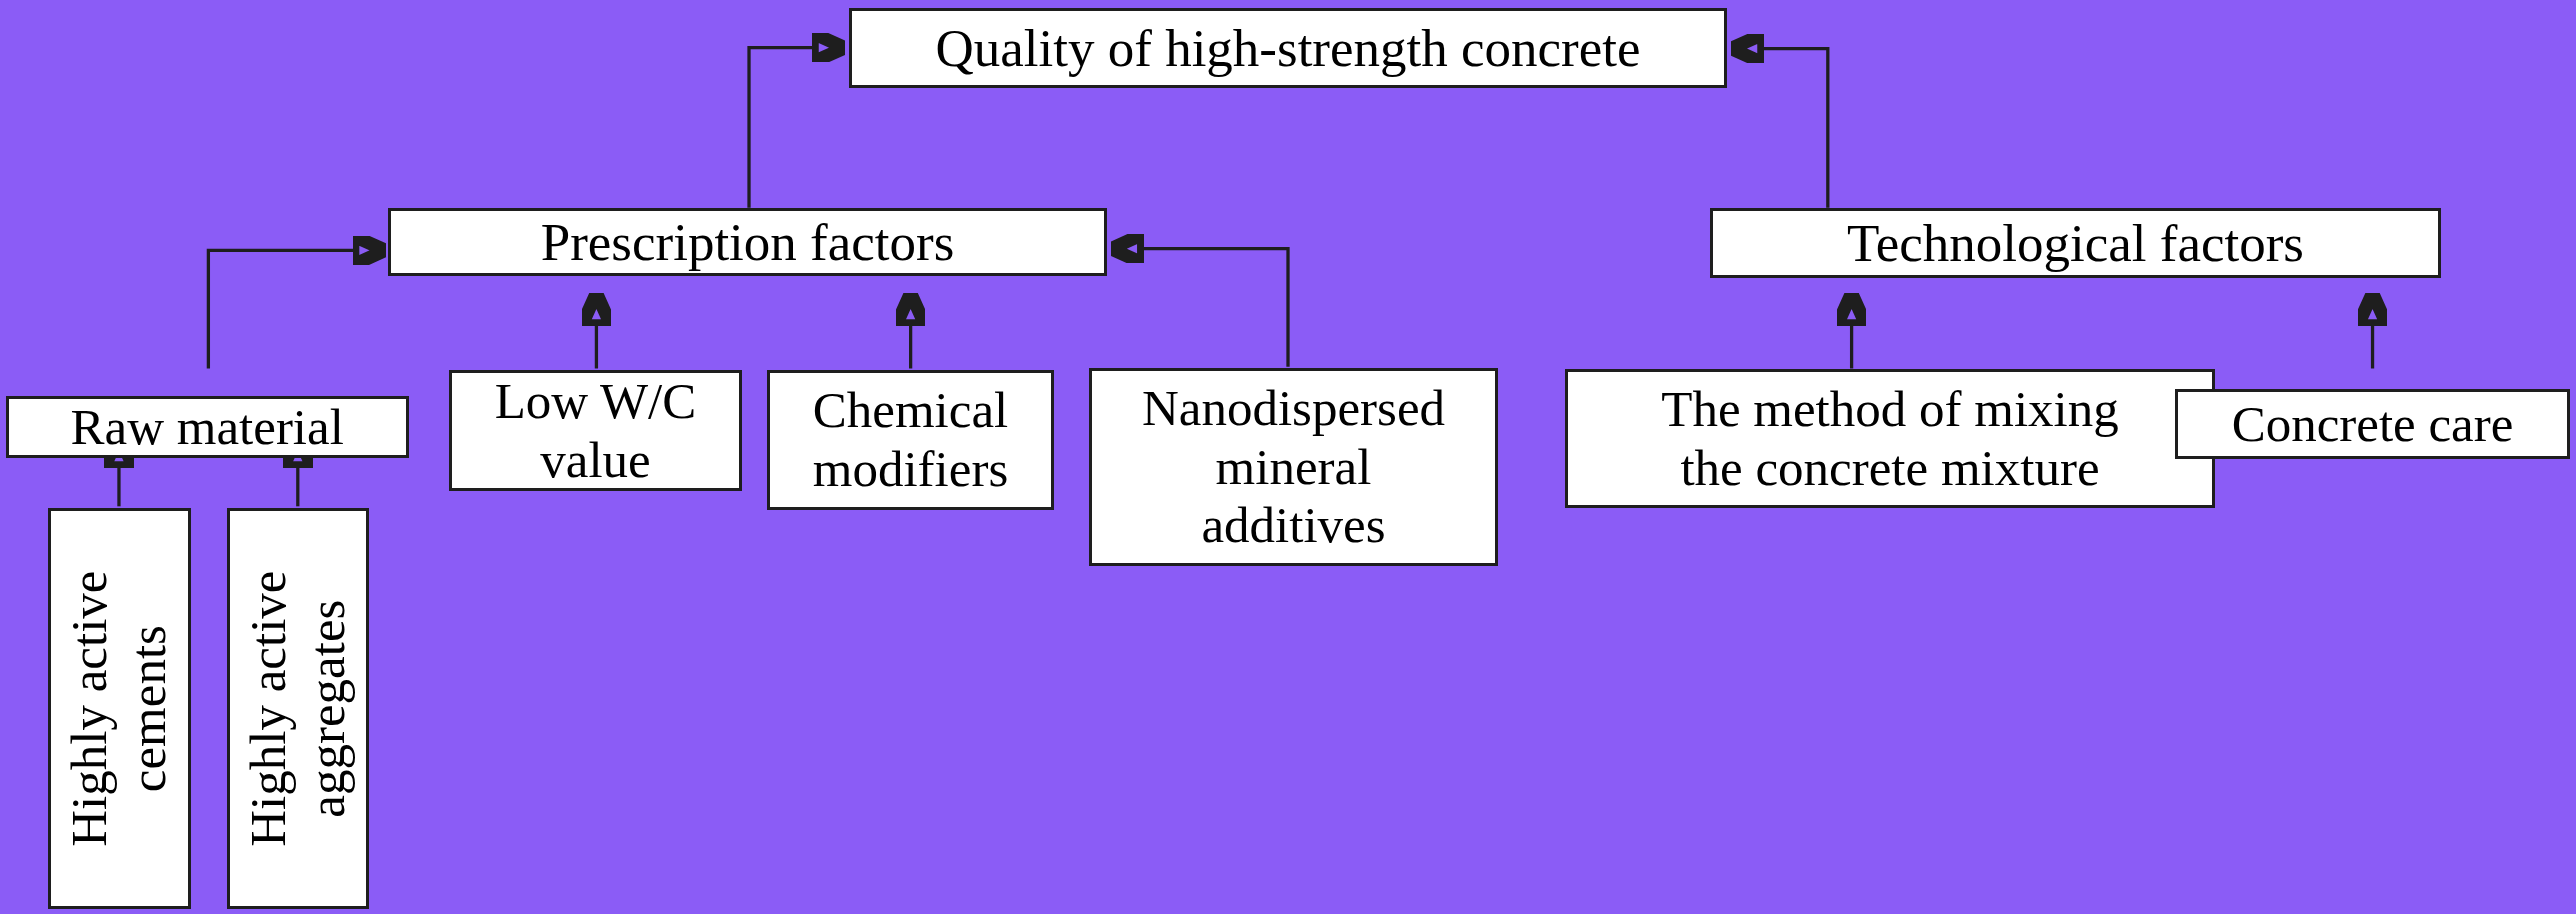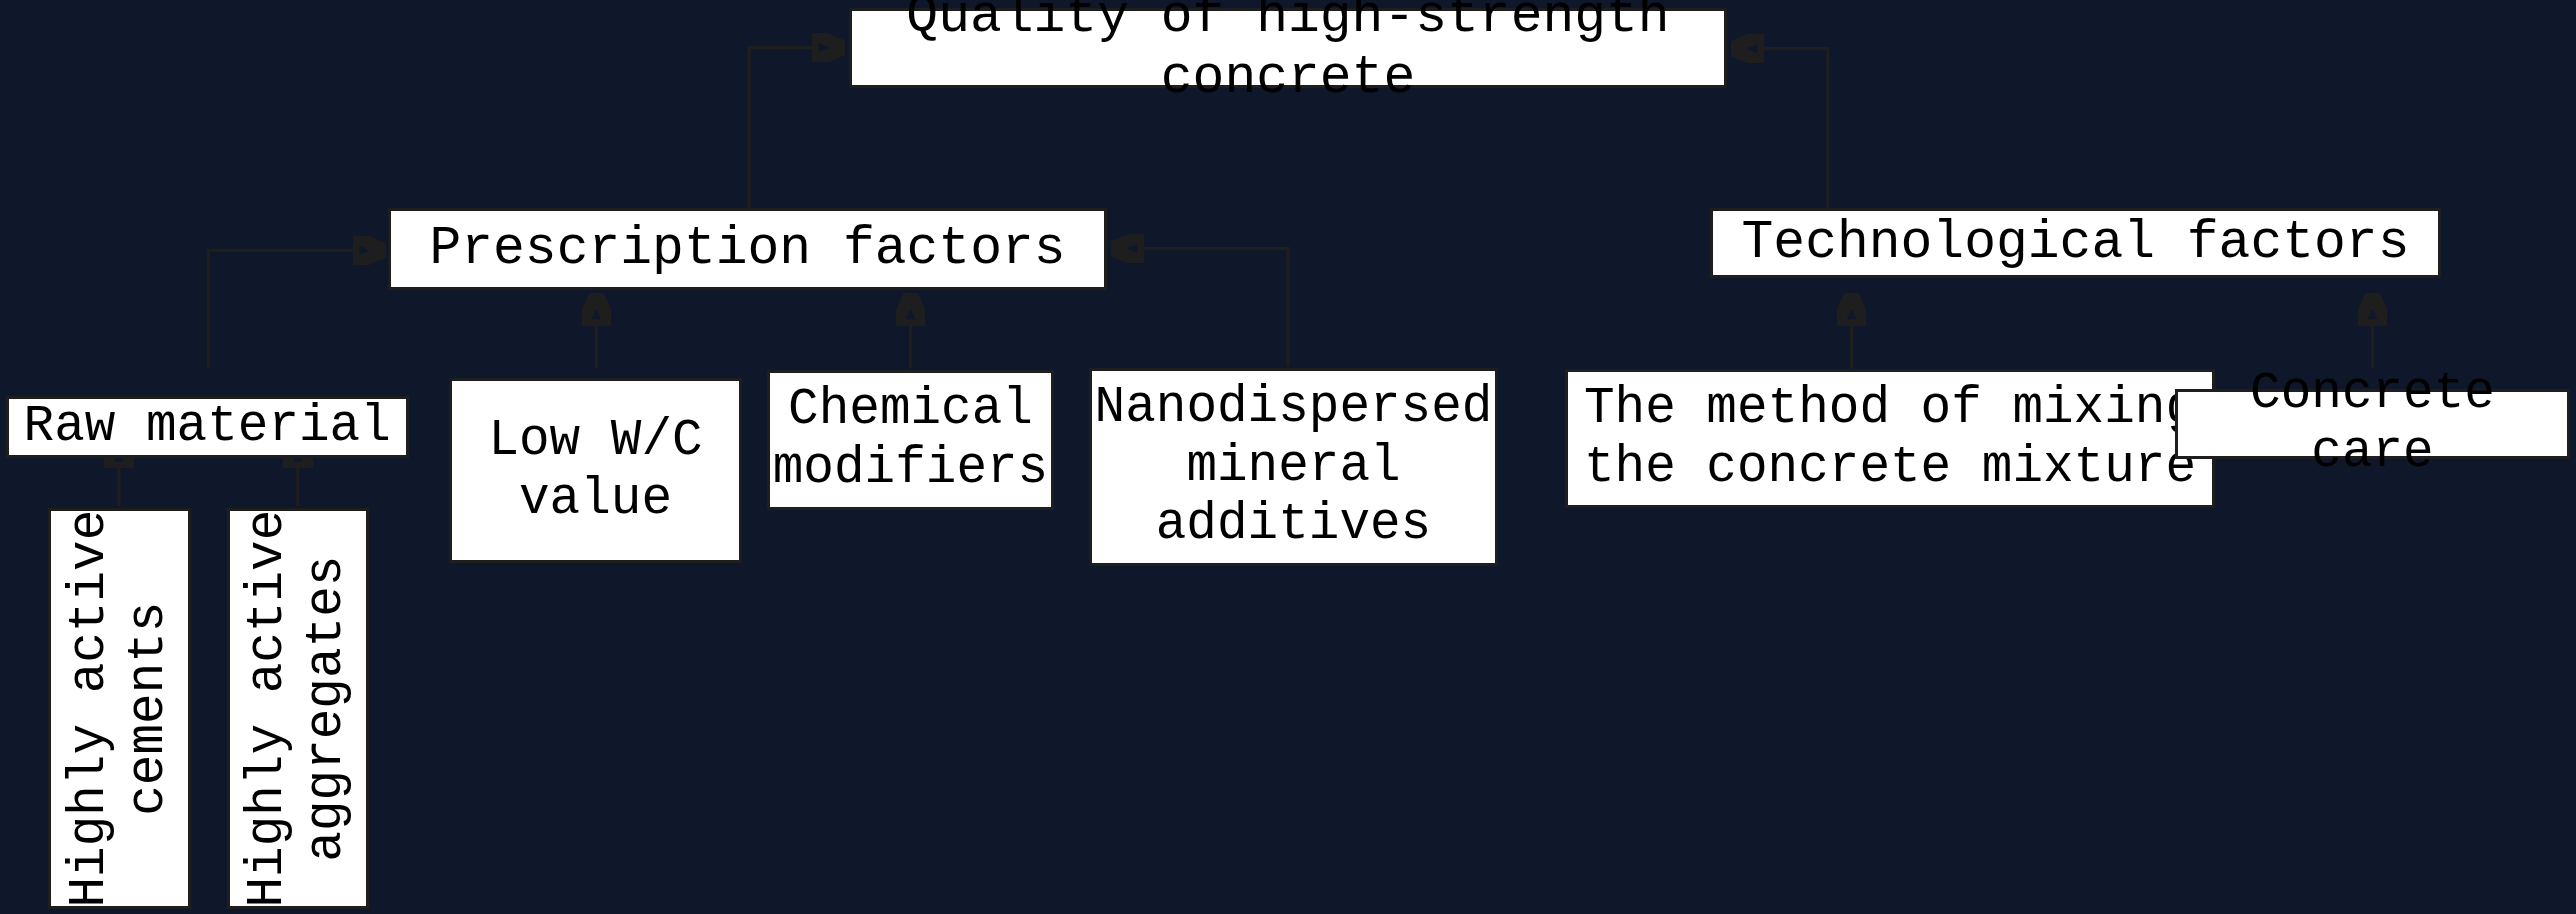--- a/index.html
+++ b/index.html
@@ -4,22 +4,22 @@
 <style>
   html, body {
     margin: 0;
     padding: 0;
     background: #ffffff;
   }
   #canvas {
     position: relative;
     width: 2576px;
     height: 915px;
-    background: #0f172a;
-    font-family: Liberation Mono, monospace;
+    background: #8b5cf6;
+    font-family: Liberation Serif, serif;
     color: #000000;
     overflow: hidden;
   }
   .node {
     position: absolute;
     box-sizing: border-box;
     border: 3.3px solid #1e1e1e;
     background: #ffffff;
     display: flex;
     align-items: center;
@@ -47,24 +47,24 @@
     z-index: 1;
   }
   #arrow-layer path {
     fill: none;
     stroke: #1e1e1e;
     stroke-width: 4;
   }
 
   
   #n-quality       { left: 849px; top: 8.2px;  width: 878px; height: 80px;  }
-  #n-prescription  { left: 388px;  top: 208px; width: 719px;  height: 82px;  }
+  #n-prescription  { left: 388px;  top: 208px; width: 719px;  height: 68px;  }
   #n-technological { left: 1710px; top: 208px; width: 731px;  height: 70px;  }
   #n-raw           { left: 5.7px;    top: 370px; width: 403px;  height: 62px; margin-top: 26px;  }
-  #n-lowwc         { left: 449px;  top: 378px; width: 293px;  height: 185px; }
+  #n-lowwc         { left: 449px;  top: 370px; width: 293px;  height: 121px; }
   #n-chemical      { left: 767px;  top: 370px; width: 287px;  height: 140px; }
   #n-nano          { left: 1089px; top: 368px; width: 409px;  height: 198px; justify-content: center; }
   #n-mixing        { left: 1565px; top: 369px; width: 650px;  height: 139px; }
   #n-care          { left: 2175px; top: 389px; width: 395px;  height: 70px;  }
   #n-cements       { left: 48px;   top: 508px; width: 143px;  height: 401px; }
   #n-aggregates    { left: 227px;  top: 508px; width: 142px;  height: 401px; }
 </style>
 </head>
 <body>
 

